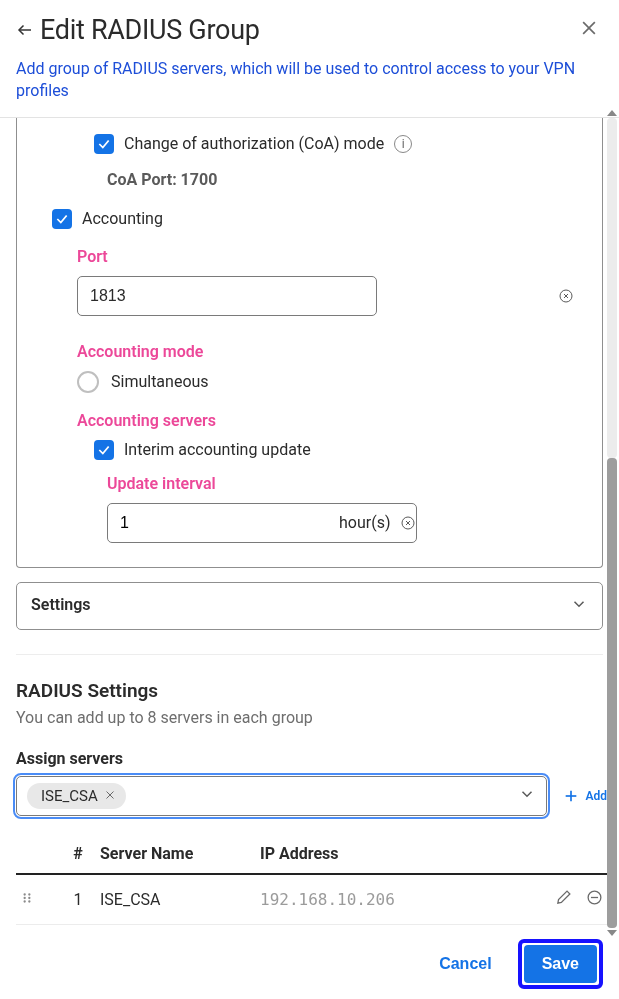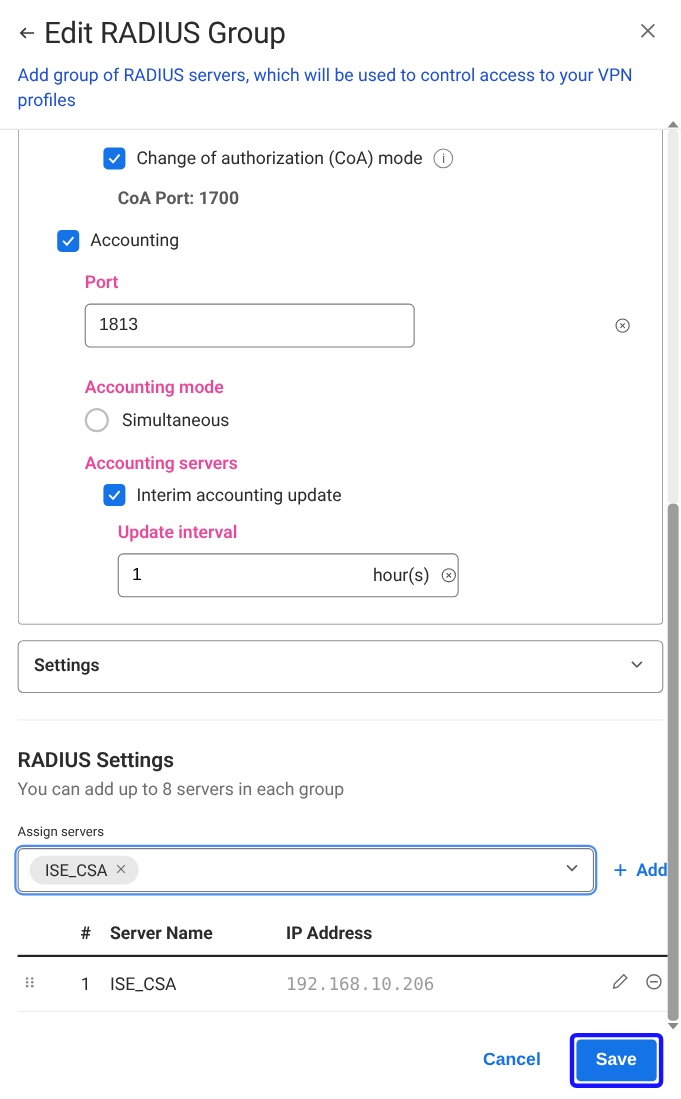--- a/index.html
+++ b/index.html
@@ -199,21 +199,21 @@
 
   .divider-light {
     border:none; border-top:1px solid #ededed;
     margin: 24px 4px 24px 0;
   }
   .section-h2 {
     font-size: 19px; font-weight:600; margin:0 0 6px 0;
   }
   .section-desc { color:#6e6e6e; font-size:16px; margin-bottom:22px; }
 
-  .assign-label { font-size:12px; font-weight:400; margin-bottom:8px; }
+  .assign-label { font-size:16px; font-weight:700; margin-bottom:8px; }
   .assign-row { display:flex; align-items:center; gap:16px; }
   .combo {
     flex:1;
     border: 1px solid #7a7a7a;
     border-radius: 5px;
     outline: 2px solid #4a8cf6;
     outline-offset: 1px;
     padding: 6px 10px;
     display:flex; align-items:center; justify-content:space-between;
     cursor:pointer;
@@ -222,21 +222,21 @@
   .chip {
     background:#e8e8e8;
     border-radius: 14px;
     padding: 4px 10px 4px 14px;
     display:flex; align-items:center; gap:6px;
     font-size:15px;
     color:#2b2b2b;
   }
   .chip-x { color:#6a6a6a; cursor:pointer; }
   .add-link {
-    color:#1473e6; font-weight:600; font-size:16px;
+    color:#1473e6; font-weight:600; font-size:12px;
     display:flex; align-items:center; gap:6px; cursor:pointer;
   }
 
   .table {
     margin-top: 28px;
   }
   .thead {
     display:flex;
     border-bottom: 2px solid #222;
     padding: 0 4px 10px 4px;

